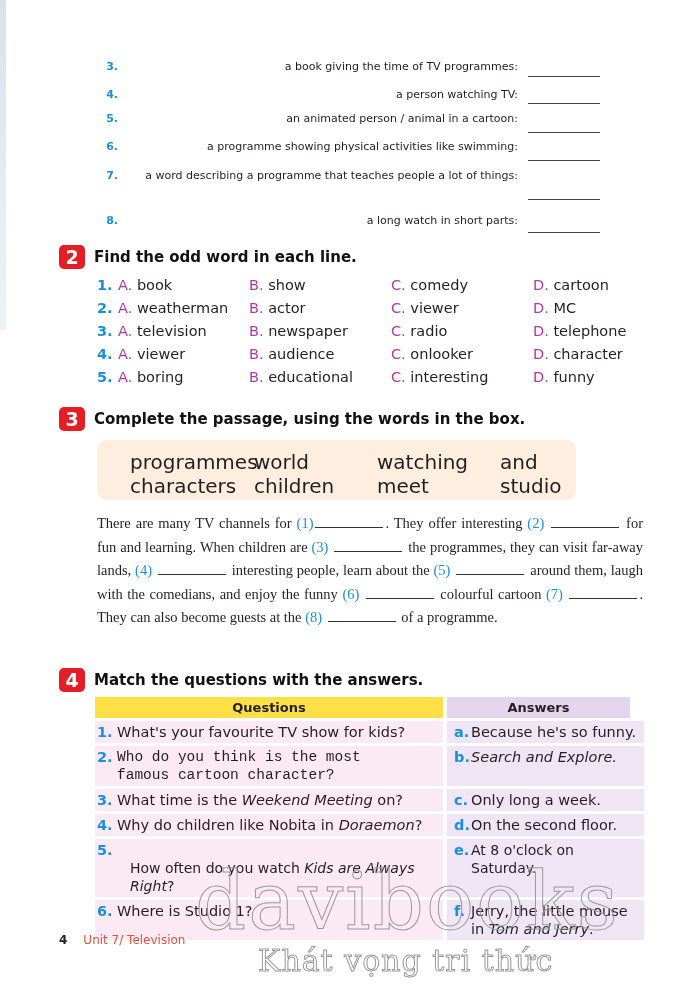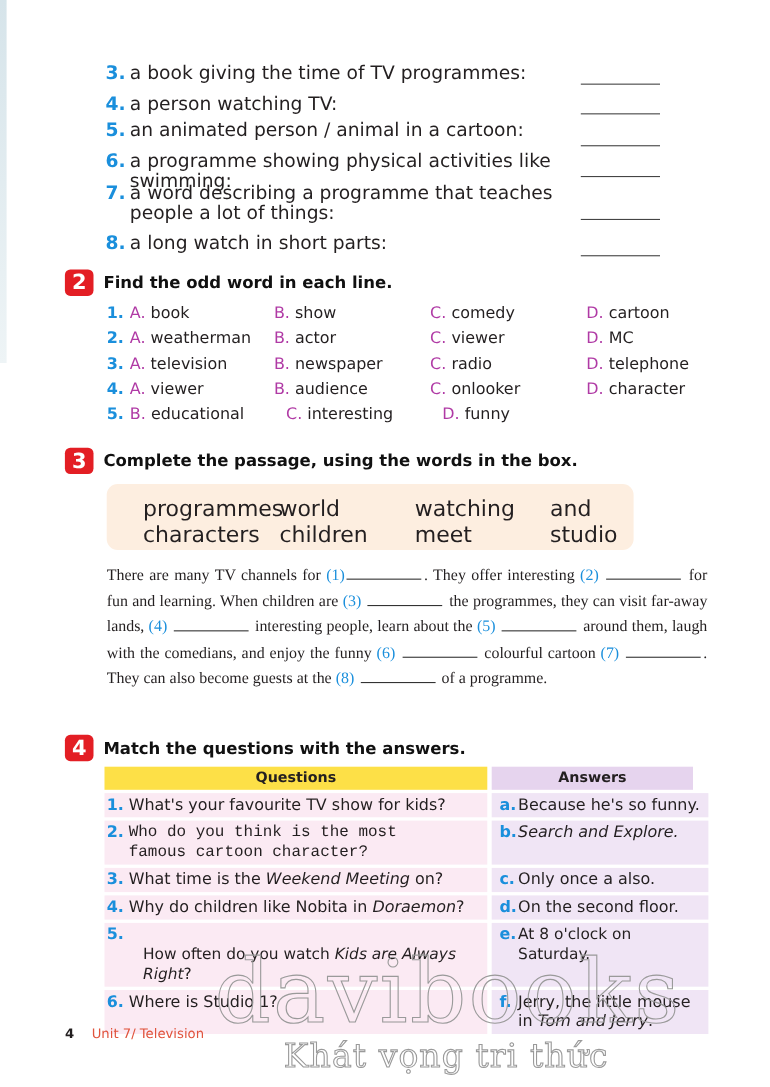--- a/index.html
+++ b/index.html
@@ -6,21 +6,21 @@
   body {
     width:700px; height:988px; background:#ffffff; position:relative; overflow:hidden;
     font-family:"DejaVu Sans", sans-serif; color:#231f20;
   }
   .edge { position:absolute; left:0; top:0; width:6px; height:330px; background:linear-gradient(#d6e4ea,#eef4f6); }
   .num { color:#1a8fdc; font-weight:bold; }
   .blue { color:#1a8fdc; }
 
   
   .ex1 { position:absolute; left:96px; top:58px; width:520px; }
-  .ex1-row { position:relative; font-size:17px; line-height:18px; }
+  .ex1-row { position:relative; font-size:11px; line-height:18px;text-align:right; }
   .ex1-row .n { display:inline-block; width:22px; }
   .ex1-row .t { display:inline-block; width:400px; vertical-align:top; }
   .blank-line { position:absolute; left:432px; width:72px; border-bottom:1px solid #444; }
 
   
   .sec { position:absolute; left:59px; display:flex; align-items:center; }
   .badge {
     width:26px; height:24px; background:#e31e24; border-radius:5px; color:#fff;
     font-weight:bold; font-size:19px; text-align:center; line-height:24px; margin-right:9px;
   }
@@ -134,20 +134,21 @@
   </div>
   <div class="ex2-row">
     <span class="n num">4.</span>
     <span class="c first"><span class="l">A.</span> <span>viewer</span></span>
     <span class="c"><span class="l">B.</span> <span>audience</span></span>
     <span class="c"><span class="l">C.</span> <span>onlooker</span></span>
     <span class="c"><span class="l">D.</span> <span>character</span></span>
   </div>
   <div class="ex2-row">
     <span class="n num">5.</span>
+    <span class="c first"><span class="l">A.</span> <span>boring</span></span>
     <span class="c"><span class="l">B.</span> <span>educational</span></span>
     <span class="c"><span class="l">C.</span> <span>interesting</span></span>
     <span class="c"><span class="l">D.</span> <span>funny</span></span>
   </div>
 </div>
 
 <div class="sec" style="top:407px;">
   <div class="badge">3</div>
   <div class="sec-title">Complete the passage, using the words in the box.</div>
 </div>
@@ -185,21 +186,21 @@
   <div class="tr">
     <div class="td-q"><span class="n num">1.</span><span class="t"><span>What's your favourite TV show for kids?</span><i></i><span></span></span></div>
     <div class="td-a"><span class="n num">a.</span><span class="t"><span>Because he's so funny.</span><i></i><span></span></span></div>
   </div>
   <div class="tr">
     <div class="td-q"><span class="n num">2.</span><span class="t" style="width:260px;font-family:Liberation Mono, monospace;"><span>Who do you think is the most famous cartoon character?</span><i></i><span></span></span></div>
     <div class="td-a"><span class="n num">b.</span><span class="t"><span></span><i>Search and Explore.</i><span></span></span></div>
   </div>
   <div class="tr">
     <div class="td-q"><span class="n num">3.</span><span class="t"><span>What time is the </span><i>Weekend Meeting</i><span> on?</span></span></div>
-    <div class="td-a"><span class="n num">c.</span><span class="t"><span>Only once a also.</span><i></i><span></span></span></div>
+    <div class="td-a"><span class="n num">c.</span><span class="t"><span>Only long a week.</span><i></i><span></span></span></div>
   </div>
   <div class="tr">
     <div class="td-q"><span class="n num">4.</span><span class="t"><span>Why do children like Nobita in </span><i>Doraemon</i><span>?</span></span></div>
     <div class="td-a"><span class="n num">d.</span><span class="t"><span>On the second floor.</span><i></i><span></span></span></div>
   </div>
   <div class="tr">
     <div class="td-q"><span class="n num">5.</span><span class="t" style="font-size:14px;margin-left:35px;"><span>How often do you watch </span><i>Kids are Always Right</i><span>?</span></span></div>
     <div class="td-a"><span class="n num">e.</span><span class="t" style="font-size:14px;"><span>At 8 o'clock on Saturday.</span><i></i><span></span></span></div>
   </div>
   <div class="tr">

